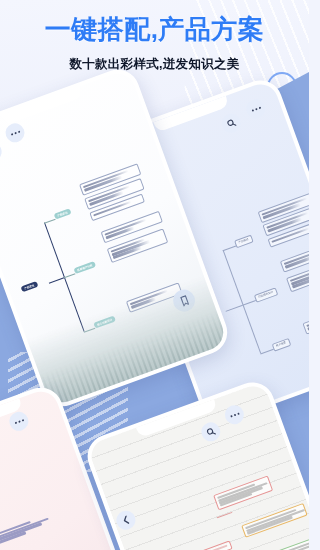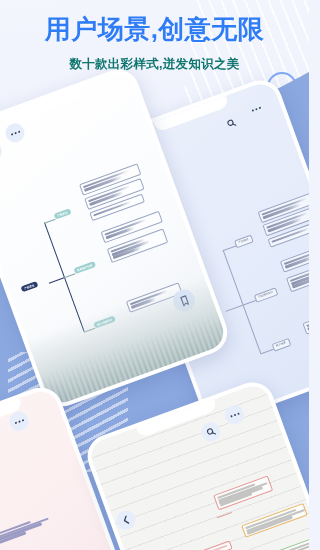--- a/index.html
+++ b/index.html
@@ -44,21 +44,21 @@
   }
 
   
   .headline{
     position:absolute;left:0;top:12px;width:309px;text-align:center;
     font-size:26px;font-weight:bold;letter-spacing:.5px;color:#2e7cf6;
     text-shadow:0 1px 0 rgba(255,255,255,.6);
   }
   .subhead{
     position:absolute;left:0;top:56px;width:309px;text-align:center;
-    font-size:12.5px;font-weight:bold;letter-spacing:.3px;color:#0f766e;
+    font-size:12.5px;font-weight:bold;letter-spacing:.3px;color:#0f172a;
   }
 
   
   .phone{position:absolute;border-radius:22px;box-shadow:0 6px 18px rgba(60,80,140,.18);}
   .phone .screen{position:absolute;inset:4px;border-radius:18px;overflow:hidden;}
   .notch{
     position:absolute;left:50%;top:0;transform:translateX(-50%);
     width:44%;height:11px;border-radius:0 0 9px 9px;background:#ffffff;
   }
 
@@ -376,16 +376,16 @@
         </div>
 
         <div class="cbox green" style="left:68px;top:66px;width:58px">
           <div class="cline" style="width:50px"></div>
           <div class="cline" style="width:44px"></div>
         </div>
       </div>
     </div>
   </div>
 
-  <div class="headline">用户场景,创意无限</div>
+  <div class="headline">一键搭配,产品方案</div>
   <div class="subhead">数十款出彩样式,迸发知识之美</div>
 
 </div>
 
 </body></html>

